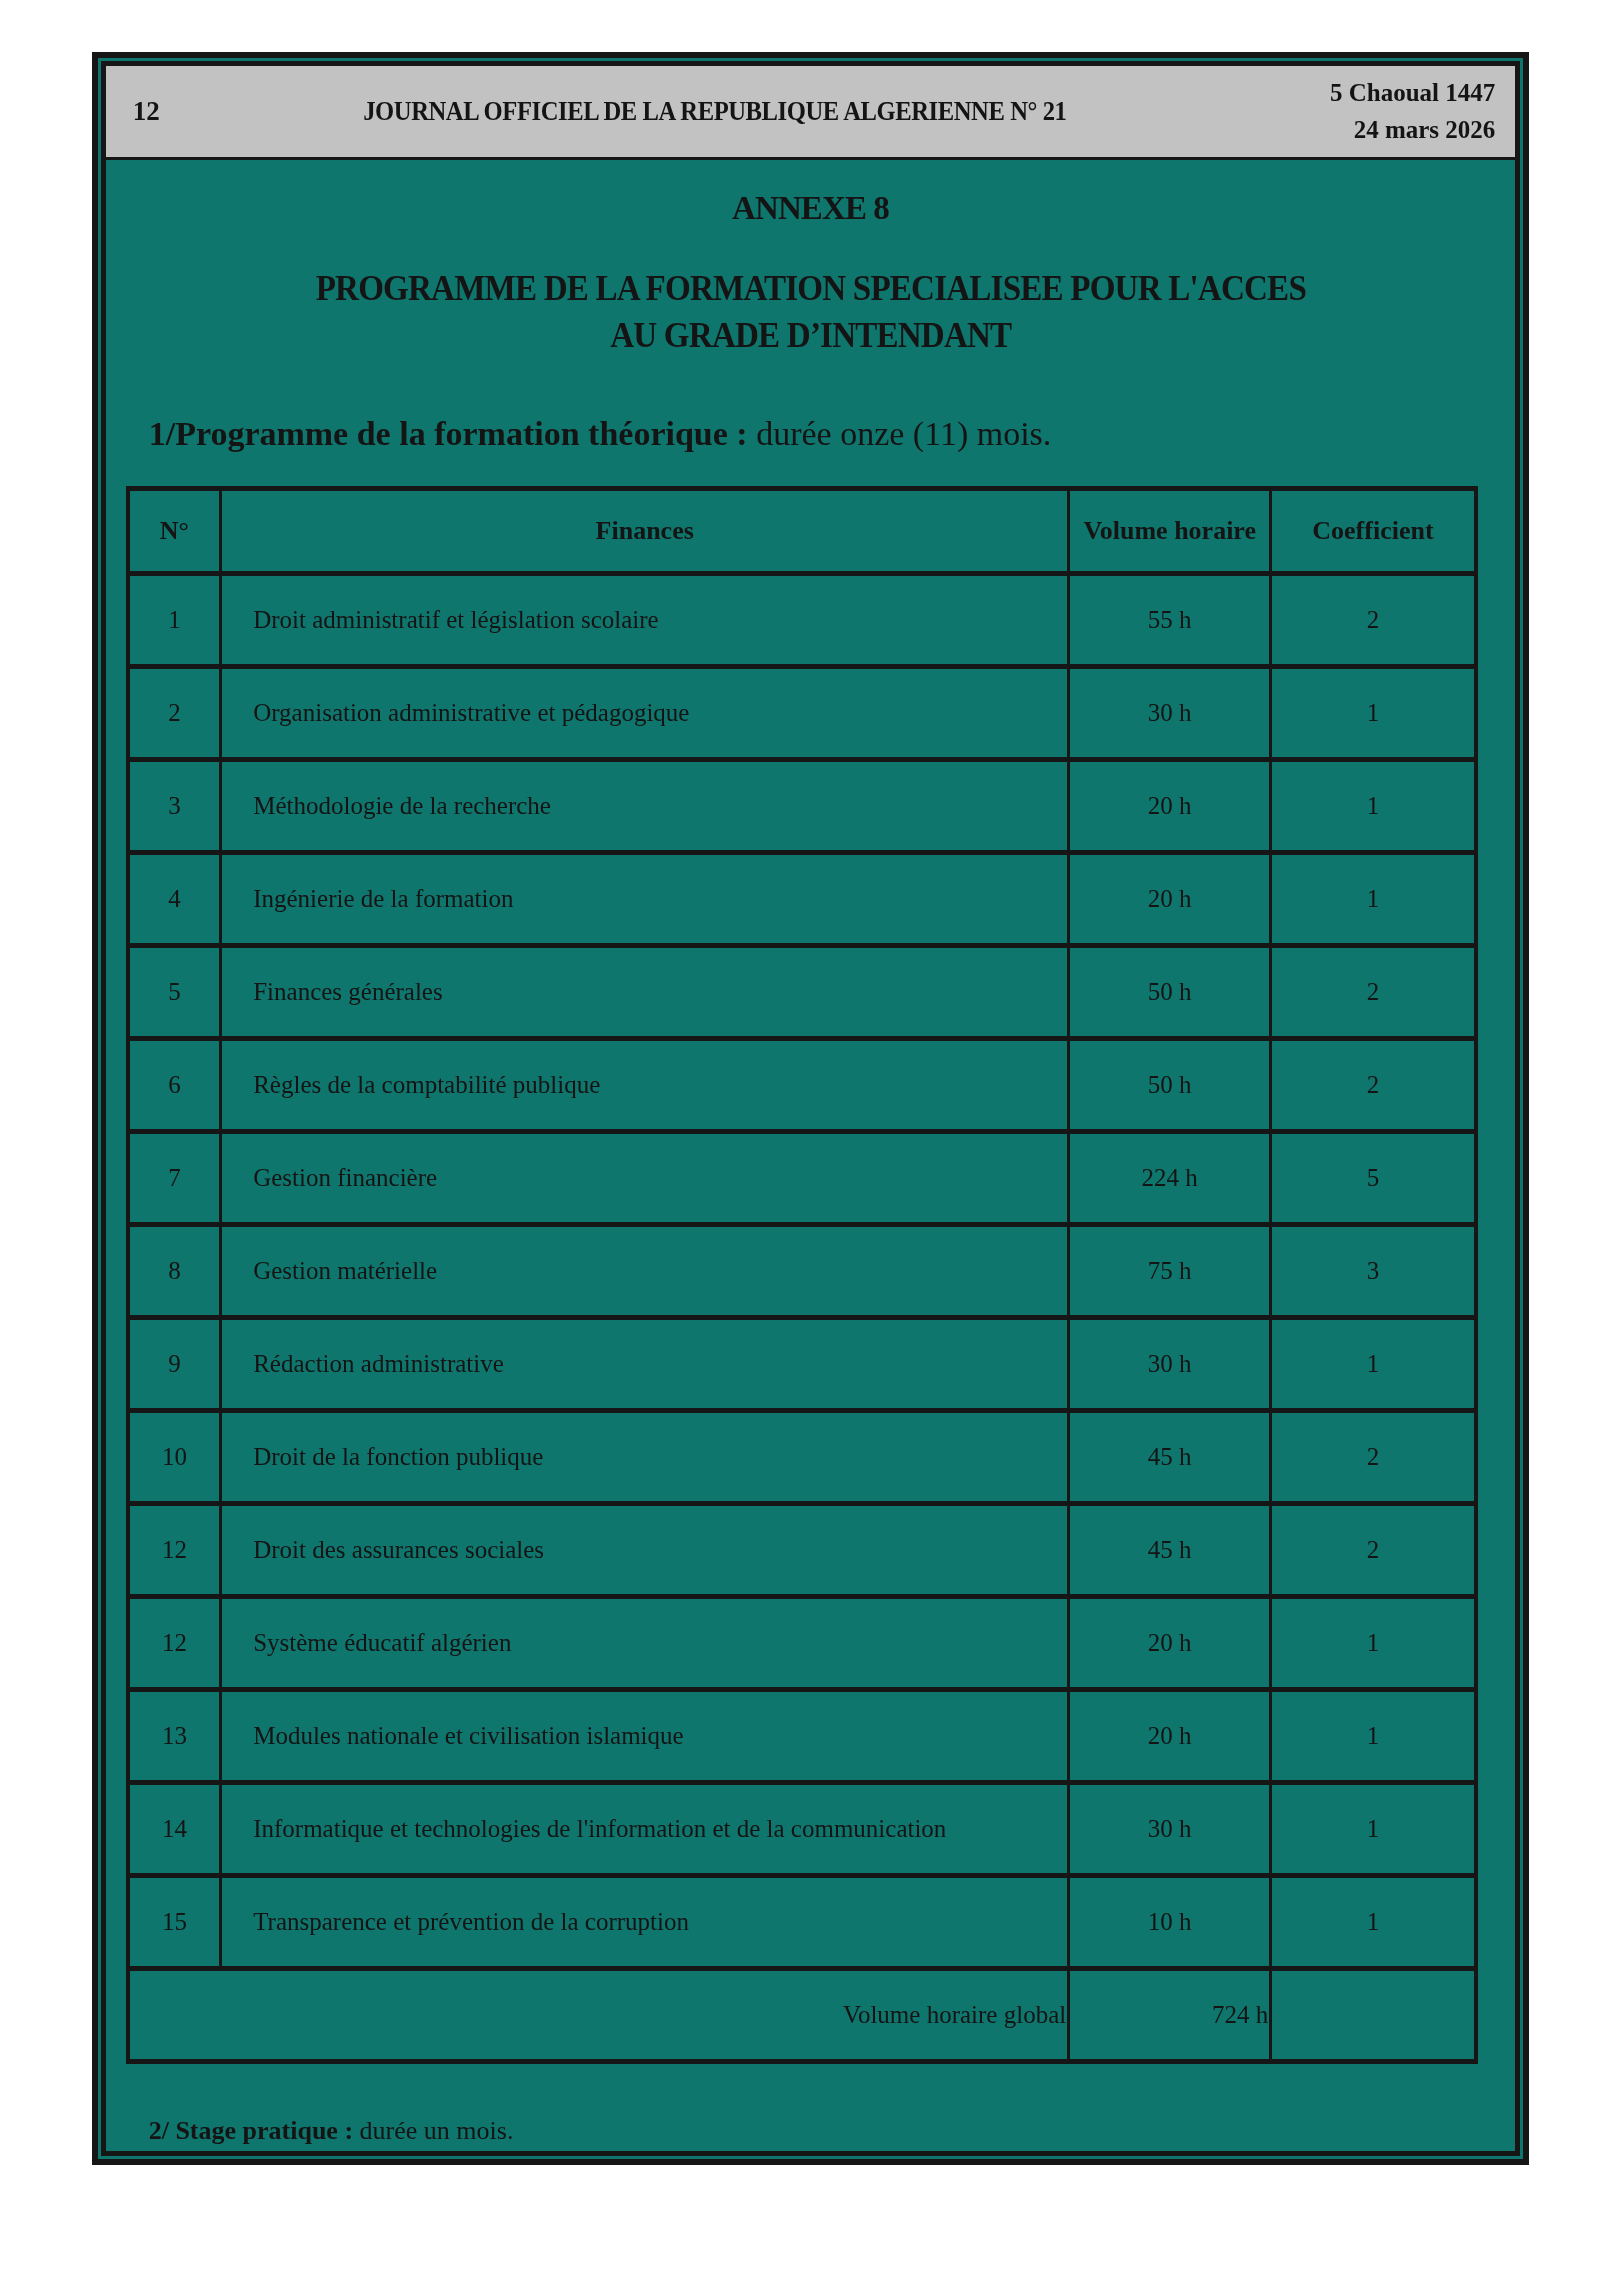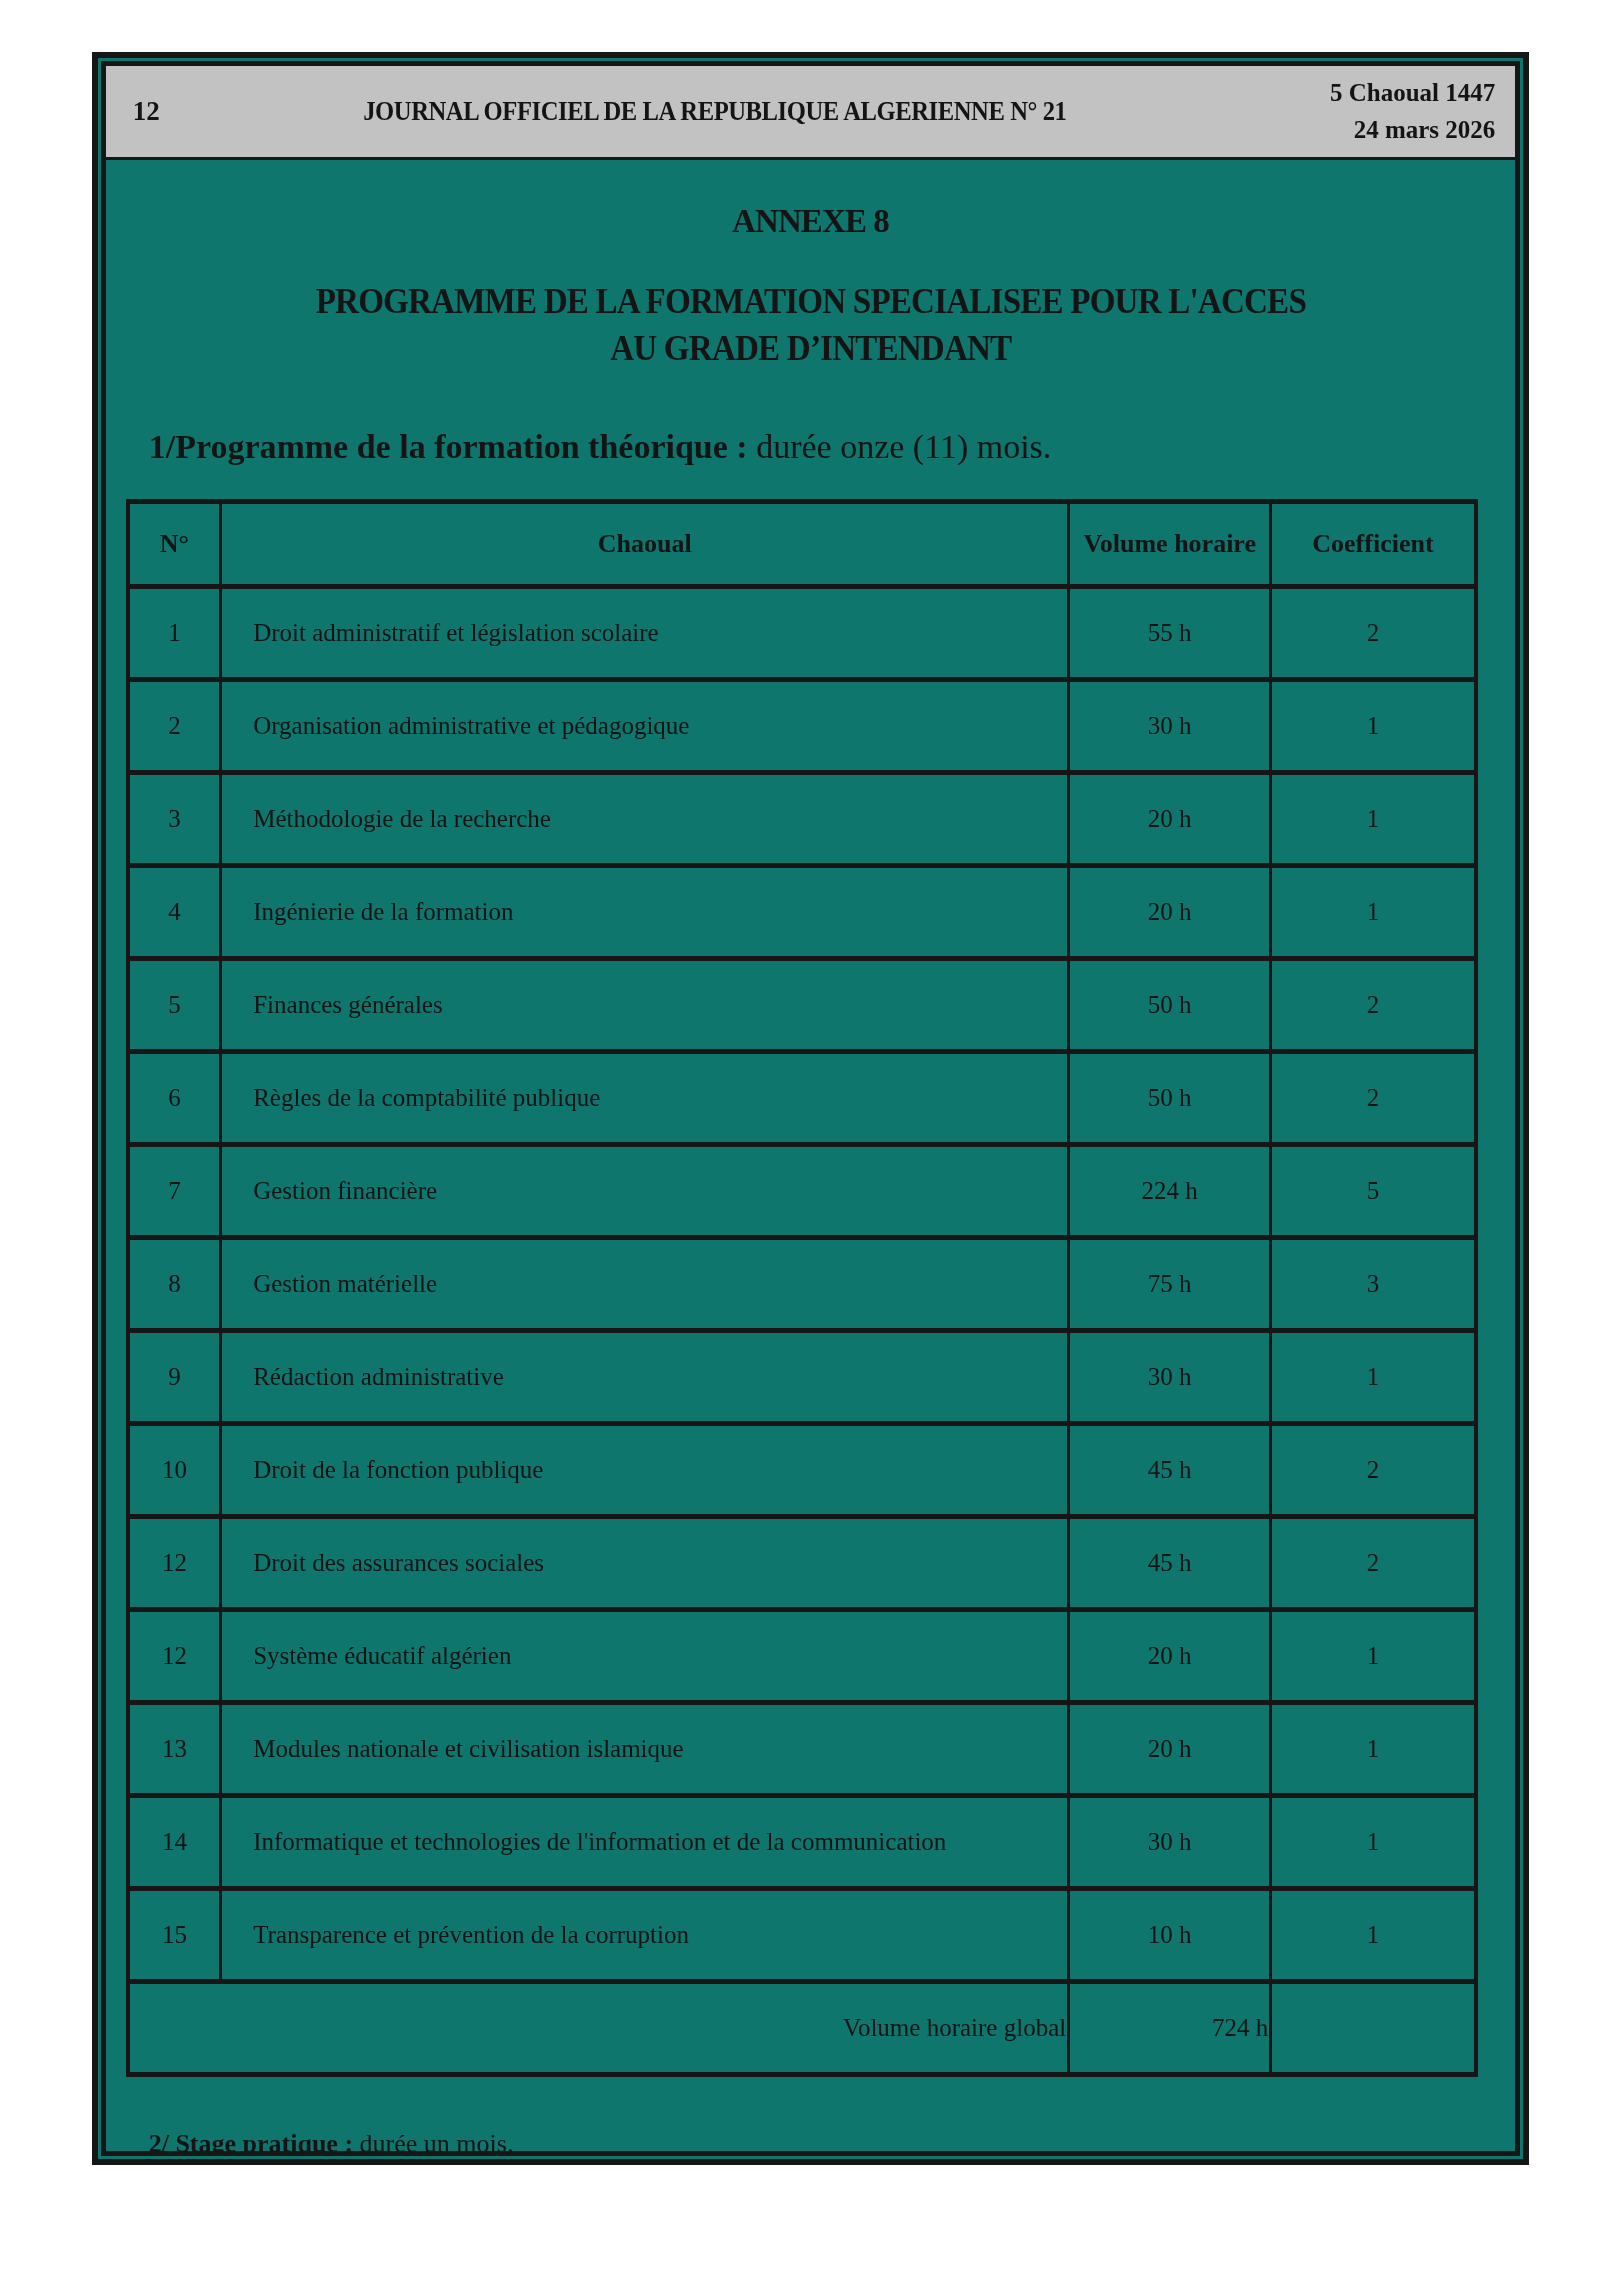--- a/index.html
+++ b/index.html
@@ -65,21 +65,21 @@
     font-size: 25px;
     font-weight: bold;
     line-height: 37px;
   }
   
   .content {
     flex: 1;
     position: relative;
   }
   .annexe-title {
-    margin-top: 43px;
+    margin-top: 30px;
     text-align: center;
     font-size: 33px;
     font-weight: bold;
     letter-spacing: -0.9px;
   }
   .program-title {
     margin-top: 38px;
     text-align: center;
     font-size: 36px;
     font-weight: bold;
@@ -172,21 +172,21 @@
       <table class="modules">
         <colgroup>
           <col style="width:93px">
           <col style="width:848px">
           <col style="width:202px">
           <col style="width:205px">
         </colgroup>
         <thead>
           <tr>
             <th>N°</th>
-            <th>Chaoual</th>
+            <th>Finances</th>
             <th>Volume horaire</th>
             <th>Coefficient</th>
           </tr>
         </thead>
         <tbody>
           <tr>
               <td class="c-num">1</td>
               <td class="c-mod">Droit administratif et législation scolaire</td>
               <td class="c-num">55 h</td>
               <td class="c-num">2</td>

